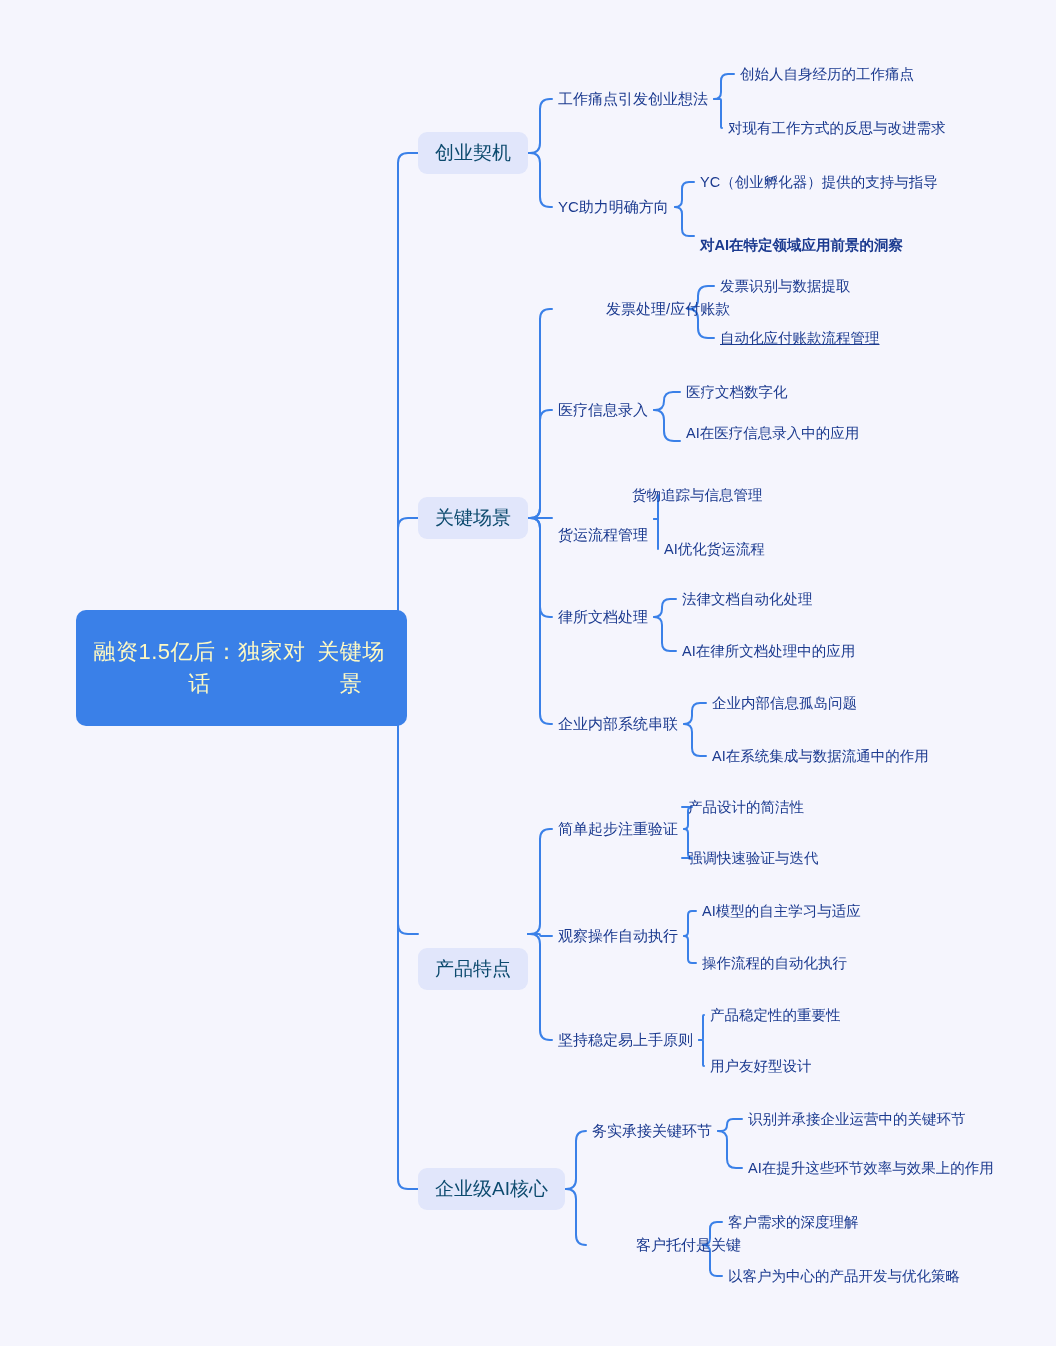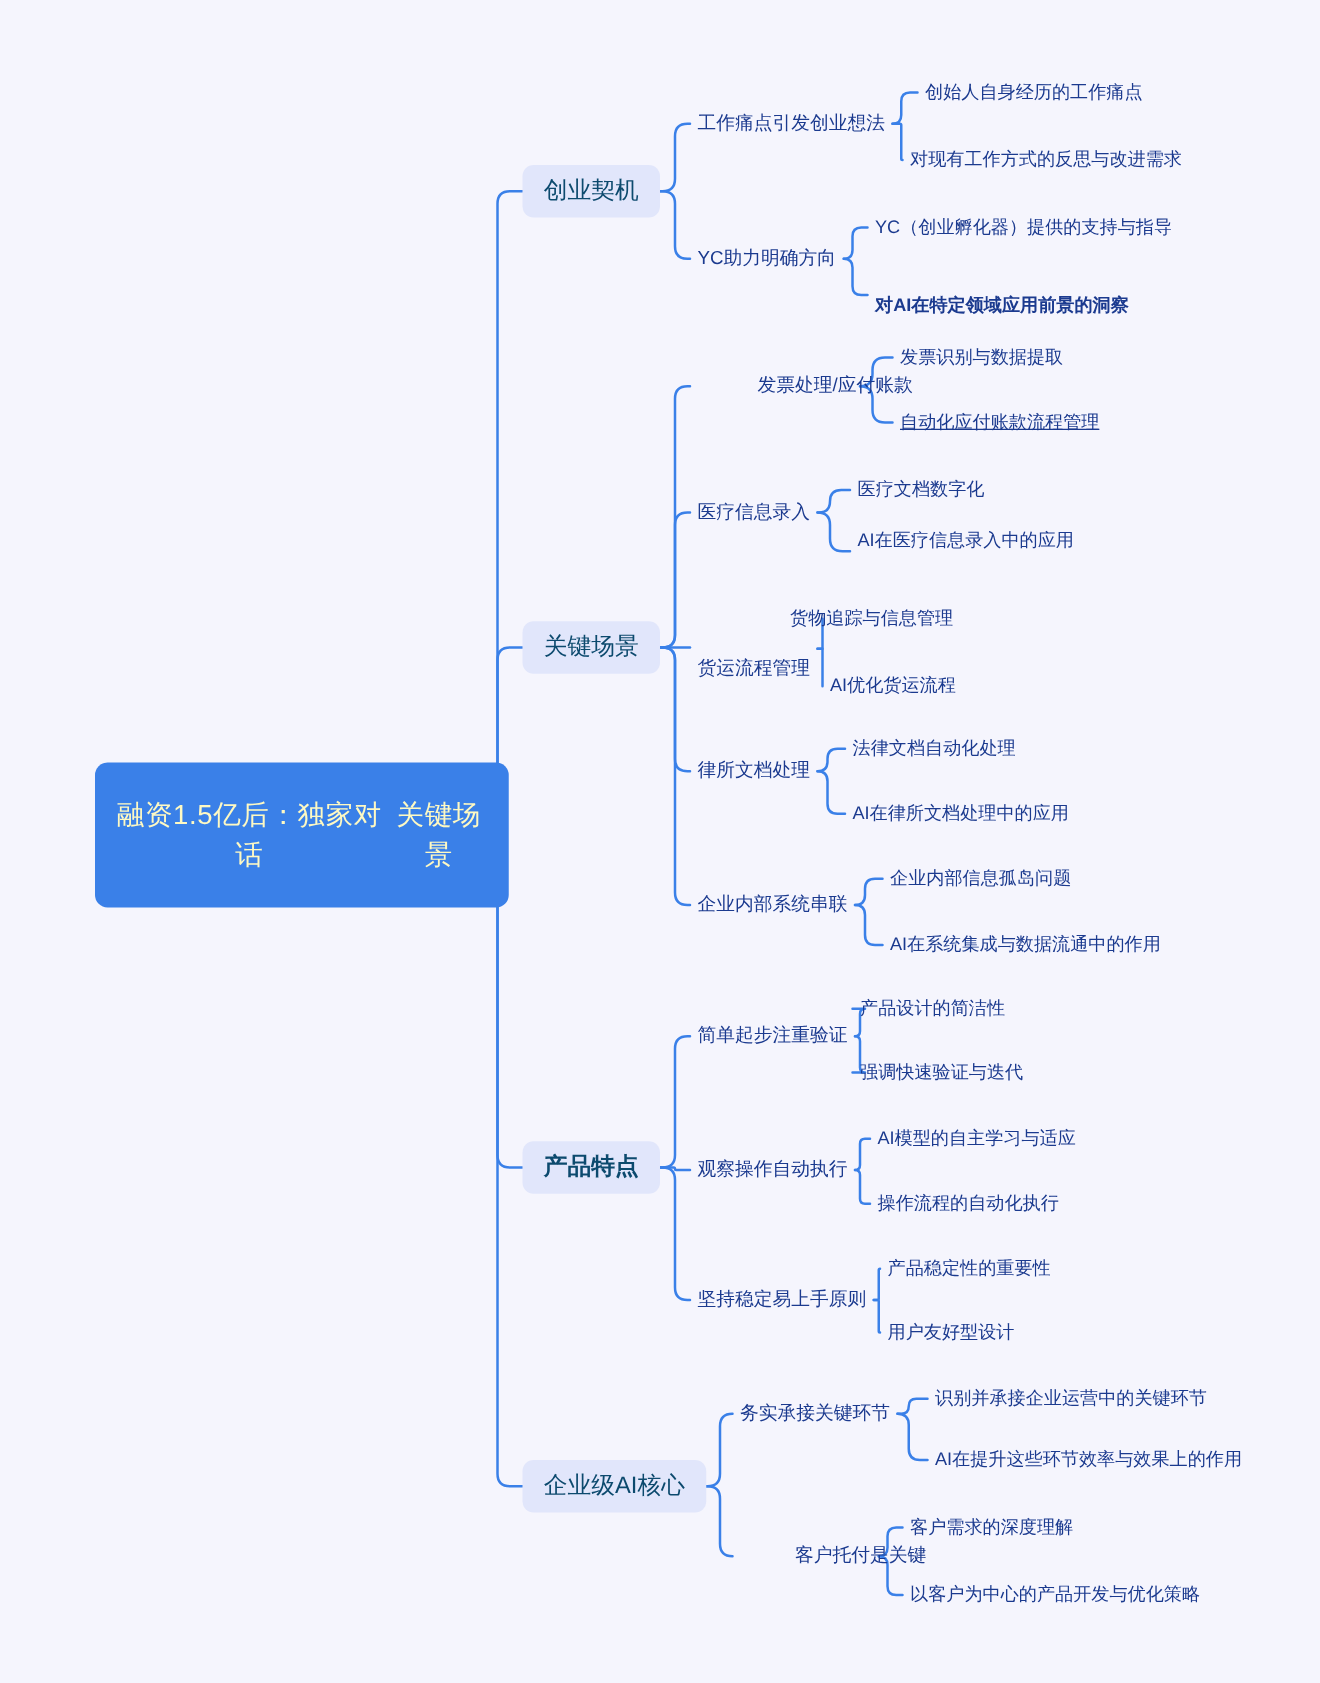--- a/index.html
+++ b/index.html
@@ -112,21 +112,21 @@
       <div class="node lvl3" style="left: 686px; top: 422px;">AI在医疗信息录入中的应用</div>
       <div class="node lvl2" style="left: 558px; top: 508px; margin-top: 16px;">货运流程管理</div>
       <div class="node lvl3" style="left: 632px; top: 484px;">货物追踪与信息管理</div>
       <div class="node lvl3" style="left: 664px; top: 538px;">AI优化货运流程</div>
       <div class="node lvl2" style="left: 558px; top: 606px;">律所文档处理</div>
       <div class="node lvl3" style="left: 682px; top: 588px;">法律文档自动化处理</div>
       <div class="node lvl3" style="left: 682px; top: 640px;">AI在律所文档处理中的应用</div>
       <div class="node lvl2" style="left: 558px; top: 713px;">企业内部系统串联</div>
       <div class="node lvl3" style="left: 712px; top: 692px;">企业内部信息孤岛问题</div>
       <div class="node lvl3" style="left: 712px; top: 745px;">AI在系统集成与数据流通中的作用</div>
-      <div class="node lvl1" style="left: 418px; top: 913px; font-weight: bold;">产品特点</div>
+      <div class="node lvl1" style="left: 418px; top: 948px;">产品特点</div>
       <div class="node lvl2" style="left: 558px; top: 818px;">简单起步注重验证</div>
       <div class="node lvl3" style="left: 688px; top: 796px;">产品设计的简洁性</div>
       <div class="node lvl3" style="left: 688px; top: 847px;">强调快速验证与迭代</div>
       <div class="node lvl2" style="left: 558px; top: 925px;">观察操作自动执行</div>
       <div class="node lvl3" style="left: 702px; top: 900px;">AI模型的自主学习与适应</div>
       <div class="node lvl3" style="left: 702px; top: 952px;">操作流程的自动化执行</div>
       <div class="node lvl2" style="left: 558px; top: 1029px;">坚持稳定易上手原则</div>
       <div class="node lvl3" style="left: 710px; top: 1004px;">产品稳定性的重要性</div>
       <div class="node lvl3" style="left: 710px; top: 1055px;">用户友好型设计</div>
       <div class="node lvl1" style="left: 418px; top: 1168px;">企业级AI核心</div>

